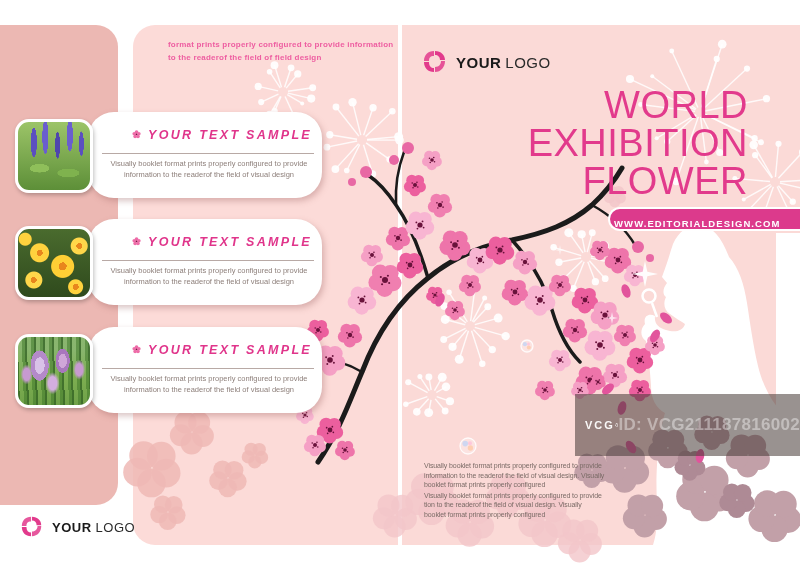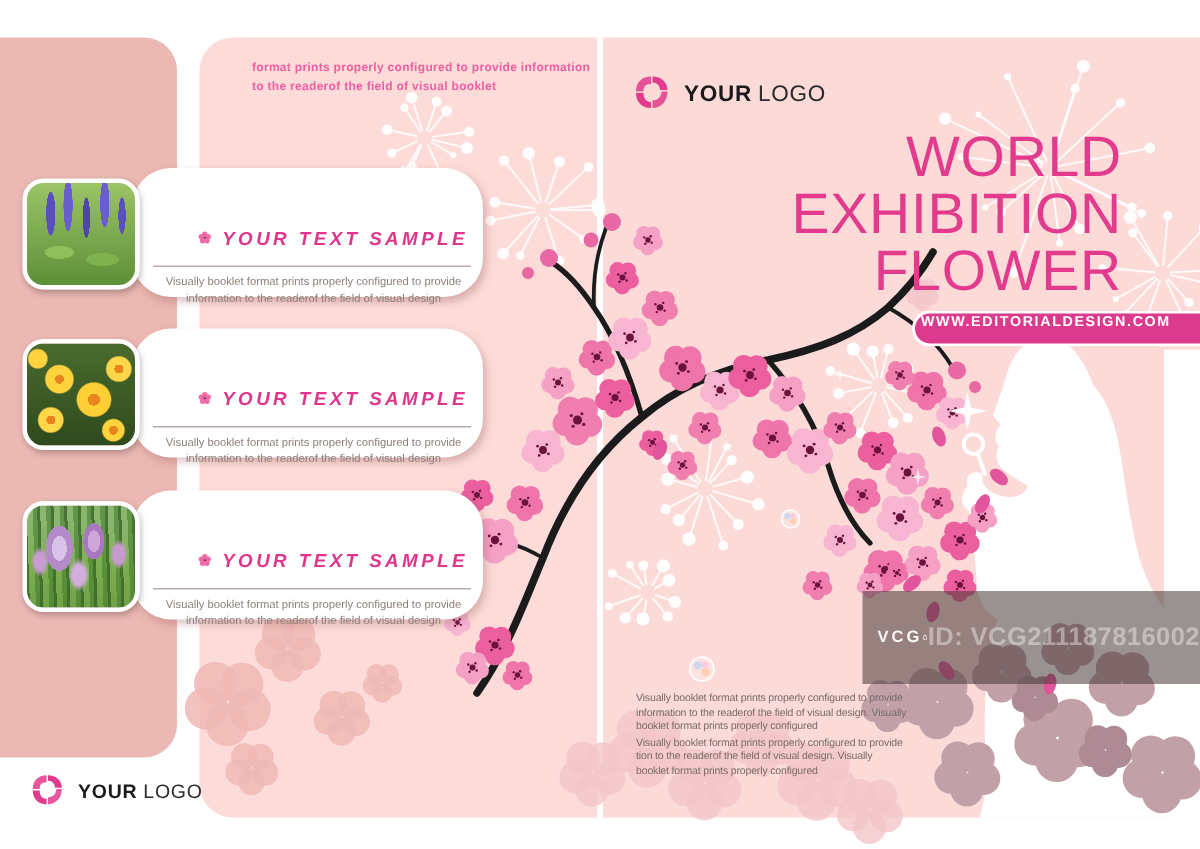--- a/index.html
+++ b/index.html
@@ -29,28 +29,28 @@
   .logo-bottom .logo-text{font-size:13px;}
   .logo-text b{font-weight:bold;color:#1a1a1a;margin-right:4px;}
 
   
   .title{position:absolute;right:52px;top:74px;text-align:right;color:#e23a8c;
          font-size:38px;line-height:38px;font-weight:500;letter-spacing:.5px;margin-top:12px;}
 
   
   .banner{position:absolute;left:608px;top:207px;right:0;height:20px;
           background:#dc3a8c;border:2px solid #fff;border-right:none;
-          border-radius:13px 0 0 13px;display:flex;align-items:flex-start;
+          border-radius:13px 0 0 13px;display:flex;align-items:flex-end;
           color:#fff;font-size:9.5px;font-weight:bold;letter-spacing:1.1px;padding-left:4px;}
 
   
   .card{position:absolute;left:88px;width:234px;height:86px;background:#fff;
         border-radius:26px;box-shadow:2px 3px 6px rgba(150,90,90,.35);}
   .card1{top:112px;} .card2{top:219px;} .card3{top:327px;}
-  .card-head{display:flex;align-items:center;gap:7px;padding:9px 10px 2px 44px;margin-top:24px;}
+  .card-head{display:flex;align-items:center;gap:7px;padding:9px 10px 2px 44px;}
   .card-heading{color:#e0358b;font-size:12.5px;font-weight:bold;font-style:italic;
                 letter-spacing:2.3px;white-space:nowrap;}
   .card-divider{border-top:1px solid #b8a9a5;margin:3px 8px 5px 14px;}
   .card-body{font-size:7.5px;line-height:10.5px;color:#8d7f7a;text-align:center;
              padding:0 10px 0 18px;}
 
   .photo{position:absolute;left:15px;width:72px;height:68px;border-radius:14px;
          border:3px solid #fff;box-shadow:1px 2px 4px rgba(0,0,0,.25);}
   .photo1{top:119px;background:
       radial-gradient(ellipse 5px 24px at 22% 30%,#5b4fc0 60%,transparent 62%),
@@ -870,21 +870,21 @@
         <circle cx="470" cy="443.2" r="2" fill="rgba(255,180,215,.6)"></circle>
         <circle cx="527" cy="346" r="6" fill="rgba(255,255,255,.25)" stroke="rgba(255,255,255,.85)" stroke-width="1.3"></circle>
         <circle cx="524.9" cy="344.2" r="2.0999999999999996" fill="rgba(170,205,255,.55)"></circle>
         <circle cx="528.8" cy="347.5" r="1.98" fill="rgba(255,190,140,.55)"></circle>
         <circle cx="528.5" cy="343.9" r="1.5" fill="rgba(255,180,215,.6)"></circle>
       </g>
   </svg>
 
   <div class="top-note">
     <div>format prints properly configured to provide information</div>
-    <div>to the readerof the field of visual booklet</div>
+    <div>to the readerof the field of field design</div>
   </div>
 
   <div class="logo logo-top">
     <svg width="26" height="26" viewBox="0 0 26 26">
       <g fill="#e23a8c">
         <path d="M13 2 C19 2 23 6 23 11 L18 11 C18 8 16 6 13 6 Z"></path>
         <path d="M23 12 C23 18 19 23 13 23 L13 18 C17 18 19 15 19 12 Z" opacity=".85"></path>
         <path d="M12 23 C6 23 2 19 2 13 L7 13 C7 17 9 19 12 19 Z"></path>
         <path d="M2 12 C2 6 6 2 12 2 L12 7 C8 7 7 9 7 12 Z" opacity=".85"></path>
       </g>

